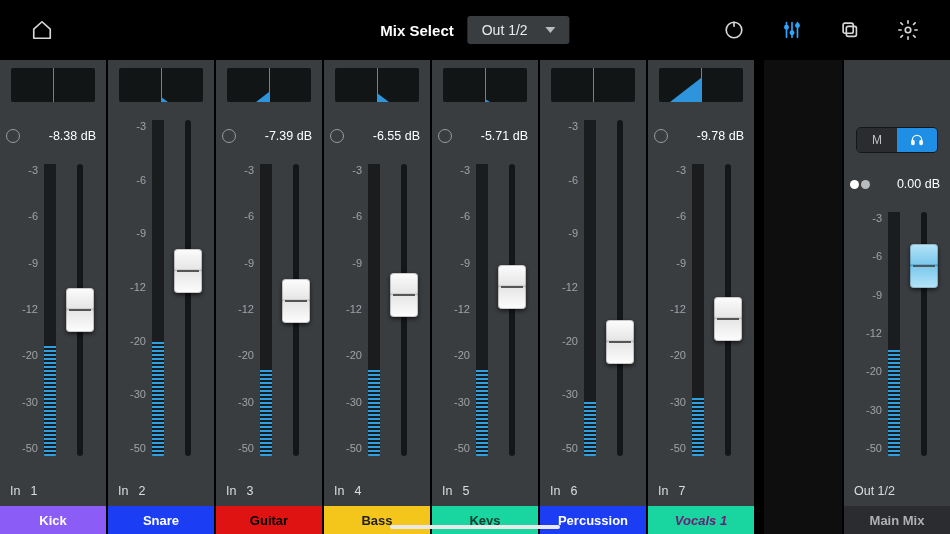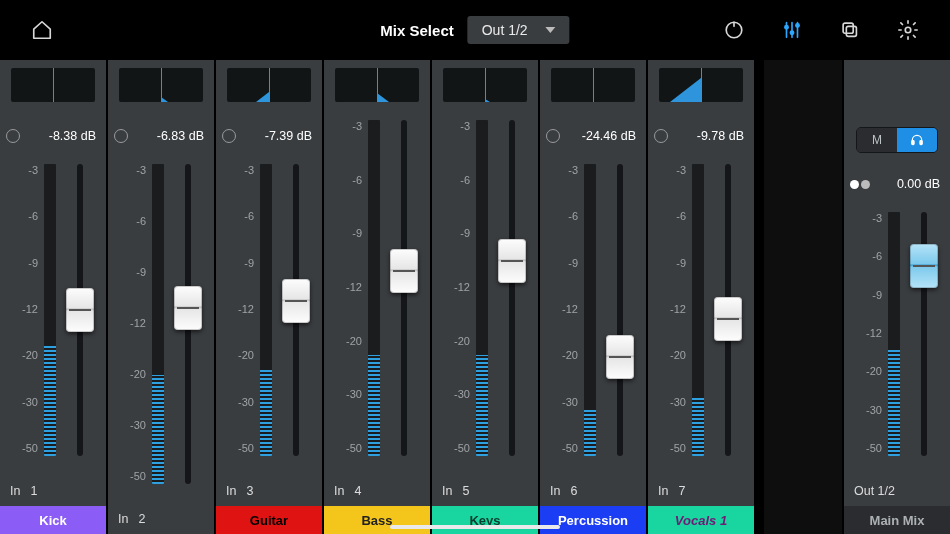--- a/index.html
+++ b/index.html
@@ -147,24 +147,20 @@
           </div>
           <div class="plate" style="background: #8b5cf6; color: rgb(255, 255, 255);">Kick</div>
         </div>
         <div class="strip">
           <div class="pan-wrap">
             <div class="pan-box">
               <div class="pan-center"></div>
               <div class="pan-wedge" style="left: 50%; border-bottom: 5.814px solid rgb(46, 149, 220); border-right: 7.56px solid transparent; width: 0px; height: 0px;"></div>
             </div>
           </div>
-          <div class="db-row">
-            <div class="solo-ind"></div>
-            <div class="db-val">-6.83 dB</div>
-          </div>
           <div class="fader-area">
             <div class="scale">
               <span>-3</span>
               <span>-6</span>
               <span>-9</span>
               <span>-12</span>
               <span>-20</span>
               <span>-30</span>
               <span>-50</span>
             </div>
@@ -177,20 +173,21 @@
               <div class="fader-track">
                 <div class="fader-slot" style="height: 100%;"></div>
                 <div class="fader-cap" style="top: calc(45% - 22px);"></div>
               </div>
             </div>
           </div>
           <div class="in-row">
             <span>In</span>
             <span class="n">2</span>
           </div>
+          <div class="plate" style="background: rgb(27, 62, 245); color: rgb(255, 255, 255);">Snare</div>
         </div>
         <div class="strip">
           <div class="pan-wrap">
             <div class="pan-box">
               <div class="pan-center"></div>
               <div class="pan-wedge" style="right: 50%; border-bottom: 10.336px solid rgb(46, 149, 220); border-left: 13.44px solid transparent; width: 0px; height: 0px;"></div>
             </div>
           </div>
           <div class="db-row">
             <div class="solo-ind"></div>
@@ -224,92 +221,96 @@
           </div>
           <div class="plate" style="background: rgb(224, 19, 19); color: #000000;">Guitar</div>
         </div>
         <div class="strip">
           <div class="pan-wrap">
             <div class="pan-box">
               <div class="pan-center"></div>
               <div class="pan-wedge" style="left: 50%; border-bottom: 9.69px solid rgb(46, 149, 220); border-right: 12.6px solid transparent; width: 0px; height: 0px;"></div>
             </div>
           </div>
-          <div class="fader-area">
-            <div class="scale">
-              <span>-3</span>
-              <span>-6</span>
-              <span>-9</span>
-              <span>-12</span>
-              <span>-20</span>
-              <span>-30</span>
-              <span>-50</span>
-            </div>
-            <div class="meter-col">
-              <div class="meter-track">
-                <div class="meter-fill" style="height: 30%;"></div>
-              </div>
-            </div>
-            <div class="fader-col">
-              <div class="fader-track">
-                <div class="fader-slot" style="height: 100%;"></div>
-                <div class="fader-cap" style="top: calc(45% - 22px);"></div>
-              </div>
-            </div>
-          </div>
-          <div class="in-row">
-            <span>In</span>
-            <span class="n">4</span>
-          </div>
-          <div class="plate" style="background: rgb(244, 198, 28); color: rgb(34, 34, 34);">Bass</div>
-        </div>
-        <div class="strip">
-          <div class="pan-wrap">
-            <div class="pan-box">
-              <div class="pan-center"></div>
-              <div class="pan-wedge" style="left: 50%; border-bottom: 3.876px solid rgb(46, 149, 220); border-right: 5.04px solid transparent; width: 0px; height: 0px;"></div>
-            </div>
-          </div>
-          <div class="fader-area">
-            <div class="scale">
-              <span>-3</span>
-              <span>-6</span>
-              <span>-9</span>
-              <span>-12</span>
-              <span>-20</span>
-              <span>-30</span>
-              <span>-50</span>
-            </div>
-            <div class="meter-col">
-              <div class="meter-track">
-                <div class="meter-fill" style="height: 30%;"></div>
-              </div>
-            </div>
-            <div class="fader-col">
-              <div class="fader-track">
-                <div class="fader-slot" style="height: 100%;"></div>
-                <div class="fader-cap" style="top: calc(42% - 22px);"></div>
-              </div>
-            </div>
-          </div>
-          <div class="in-row">
-            <span>In</span>
-            <span class="n">5</span>
-          </div>
-          <div class="plate" style="background: rgb(25, 214, 161); color: rgb(12, 60, 46);">Keys</div>
-        </div>
-        <div class="strip">
-          <div class="pan-wrap">
-            <div class="pan-box">
-              <div class="pan-center"></div>
-            </div>
-          </div>
           <div class="db-row">
             <div class="solo-ind"></div>
-            <div class="db-val">-24.46 dB</div>
+            <div class="db-val">-6.55 dB</div>
+          </div>
+          <div class="fader-area">
+            <div class="scale">
+              <span>-3</span>
+              <span>-6</span>
+              <span>-9</span>
+              <span>-12</span>
+              <span>-20</span>
+              <span>-30</span>
+              <span>-50</span>
+            </div>
+            <div class="meter-col">
+              <div class="meter-track">
+                <div class="meter-fill" style="height: 30%;"></div>
+              </div>
+            </div>
+            <div class="fader-col">
+              <div class="fader-track">
+                <div class="fader-slot" style="height: 100%;"></div>
+                <div class="fader-cap" style="top: calc(45% - 22px);"></div>
+              </div>
+            </div>
+          </div>
+          <div class="in-row">
+            <span>In</span>
+            <span class="n">4</span>
+          </div>
+          <div class="plate" style="background: rgb(244, 198, 28); color: rgb(34, 34, 34);">Bass</div>
+        </div>
+        <div class="strip">
+          <div class="pan-wrap">
+            <div class="pan-box">
+              <div class="pan-center"></div>
+              <div class="pan-wedge" style="left: 50%; border-bottom: 3.876px solid rgb(46, 149, 220); border-right: 5.04px solid transparent; width: 0px; height: 0px;"></div>
+            </div>
+          </div>
+          <div class="db-row">
+            <div class="solo-ind"></div>
+            <div class="db-val">-5.71 dB</div>
+          </div>
+          <div class="fader-area">
+            <div class="scale">
+              <span>-3</span>
+              <span>-6</span>
+              <span>-9</span>
+              <span>-12</span>
+              <span>-20</span>
+              <span>-30</span>
+              <span>-50</span>
+            </div>
+            <div class="meter-col">
+              <div class="meter-track">
+                <div class="meter-fill" style="height: 30%;"></div>
+              </div>
+            </div>
+            <div class="fader-col">
+              <div class="fader-track">
+                <div class="fader-slot" style="height: 100%;"></div>
+                <div class="fader-cap" style="top: calc(42% - 22px);"></div>
+              </div>
+            </div>
+          </div>
+          <div class="in-row">
+            <span>In</span>
+            <span class="n">5</span>
+          </div>
+          <div class="plate" style="background: rgb(25, 214, 161); color: rgb(12, 60, 46);">Keys</div>
+        </div>
+        <div class="strip">
+          <div class="pan-wrap">
+            <div class="pan-box">
+              <div class="pan-center"></div>
+            </div>
           </div>
           <div class="fader-area">
             <div class="scale">
               <span>-3</span>
               <span>-6</span>
               <span>-9</span>
               <span>-12</span>
               <span>-20</span>
               <span>-30</span>
               <span>-50</span>

